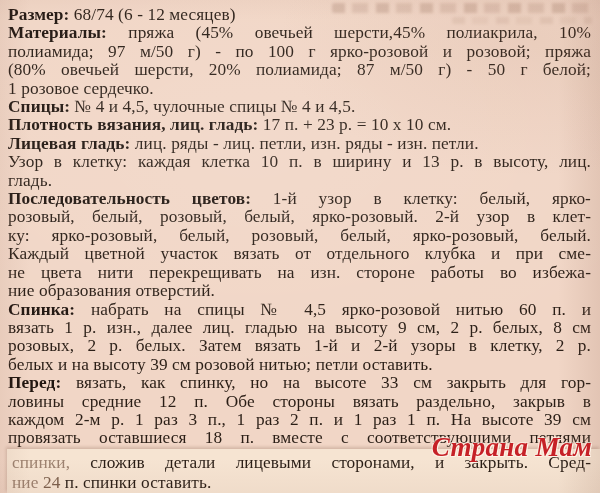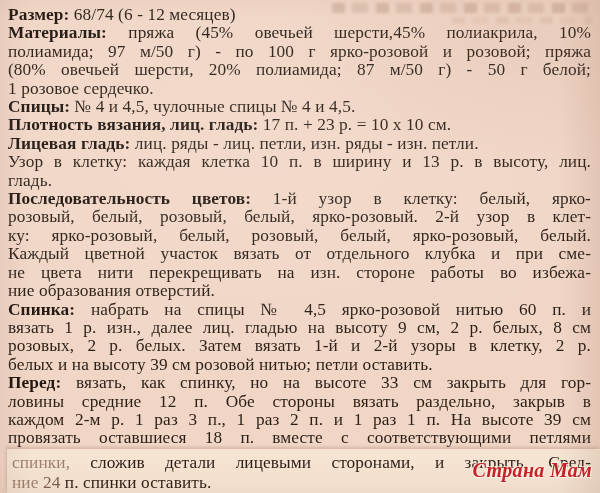--- a/index.html
+++ b/index.html
@@ -71,22 +71,22 @@
     background: var(--paper-strip, #f6e4d2);
     box-shadow: -1px -2px 3px rgba(95,55,35,0.20);
     padding: 4px 9px 0 5px;
     box-sizing: border-box;
     z-index: 3;
   }
   .strip .line { line-height: 19.5px; }
 
   .watermark {
     position: absolute;
-    right: 8px; top: 459px;
-    font-size: 20px;
+    right: 8px; top: 432px;
+    font-size: 27px;
     font-style: italic;
     font-weight: bold;
     color: var(--wm, #c62127);
     text-shadow:
       1px 1px 0 rgba(255,243,232,0.95),
      -1px -1px 0 rgba(255,243,232,0.55),
       1px -1px 0 rgba(255,243,232,0.55),
      -1px 1px 0 rgba(255,243,232,0.75);
     z-index: 6;
     letter-spacing: 0.3px;

